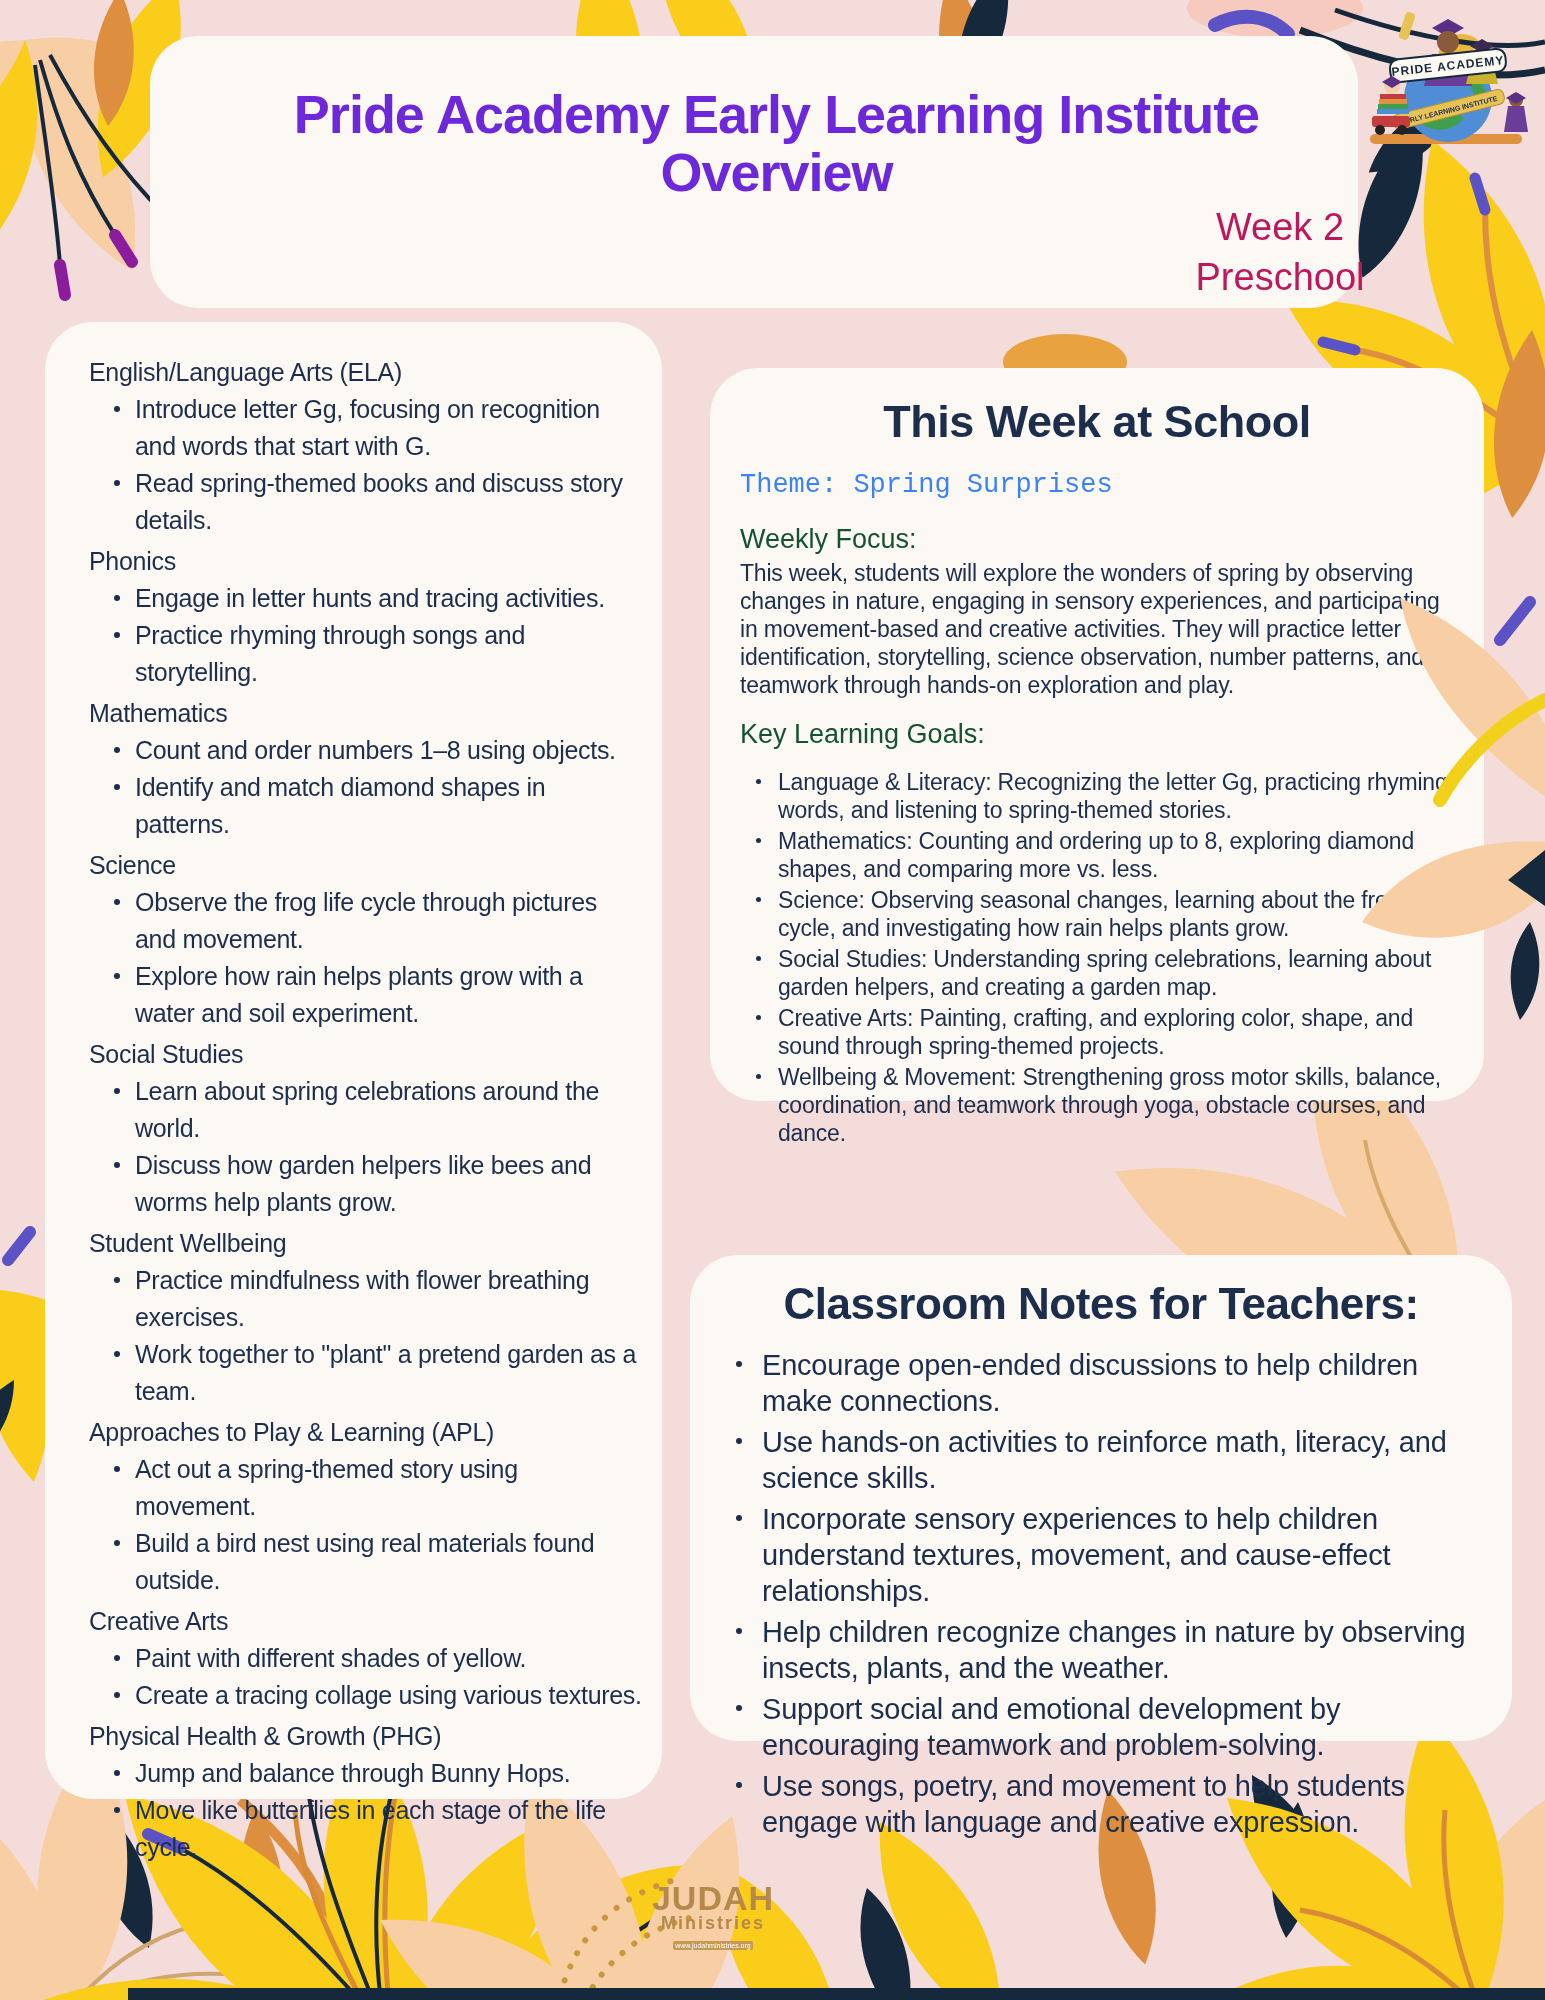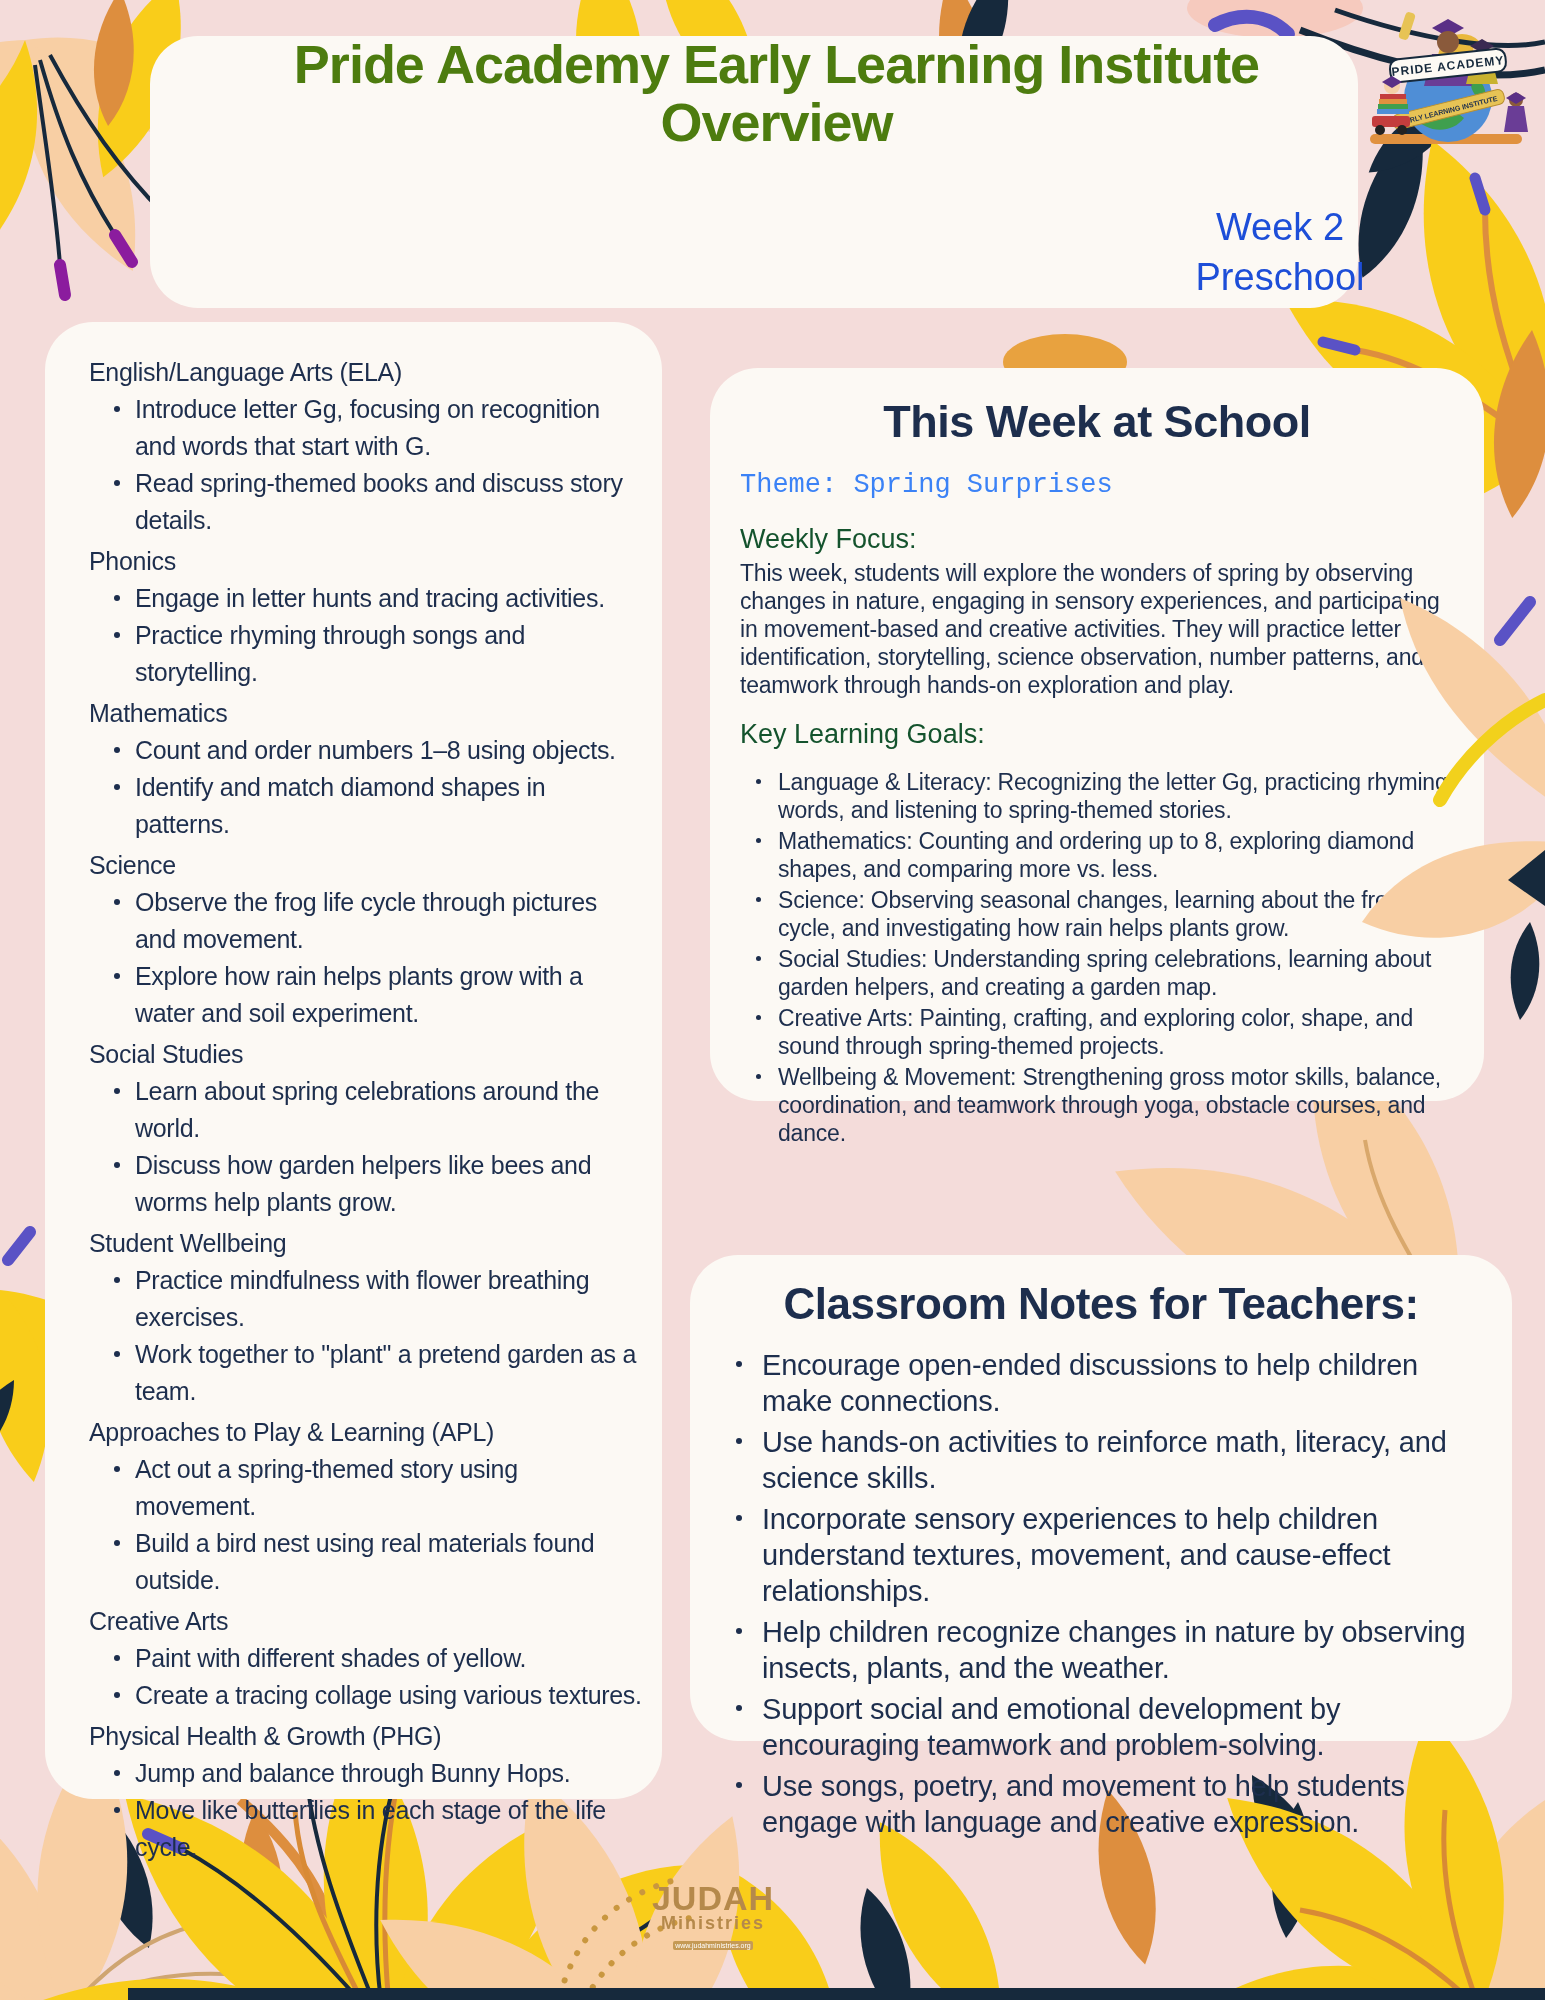--- a/index.html
+++ b/index.html
@@ -6,24 +6,24 @@
   .page{
     position:relative;width:1545px;height:2000px;overflow:hidden;
     background:#f4dcda;font-family:"Liberation Sans",sans-serif;color:#1d2e4d;
   }
   svg.bg{position:absolute;left:0;top:0;z-index:0;}
   svg.overlay{position:absolute;right:0;top:540px;z-index:5;pointer-events:none;}
   .card{position:absolute;background:#fcf9f4;border-radius:48px;z-index:2;box-sizing:border-box;}
 
   
   .header-card{left:150px;top:36px;width:1208px;height:272px;}
-  .header-title{text-align:center;font-size:54px;font-weight:bold;
-    letter-spacing:-1px;line-height:1.07;color:#4d7c0f;margin-left:45px;}
+  .header-title{padding-top:50px;text-align:center;font-size:54px;font-weight:bold;
+    letter-spacing:-1px;line-height:1.07;color:#6d28d9;margin-left:45px;}
   .week-block{position:absolute;left:980px;top:166px;width:300px;text-align:center;
-    font-size:38px;line-height:1.32;color:#1d4ed8;font-weight:normal;}
+    font-size:38px;line-height:1.32;color:#be185d;font-weight:normal;}
   .logo{position:absolute;left:1352px;top:6px;z-index:4;}
 
   
   .left-card{left:45px;top:322px;width:617px;height:1477px;padding:28px 18px 0 16px;
     font-size:25px;letter-spacing:-0.3px;line-height:37px;}
   .sec{margin-top:4px;margin-left:28px;}
   .sec-h{margin:0;font-weight:normal;}
   ul.plain{list-style:none;margin:0;padding:0 0 0 16px;}
   li.b{position:relative;padding-left:30px;}
   li.b::before{content:"";position:absolute;left:9px;top:15px;width:6px;height:6px;

